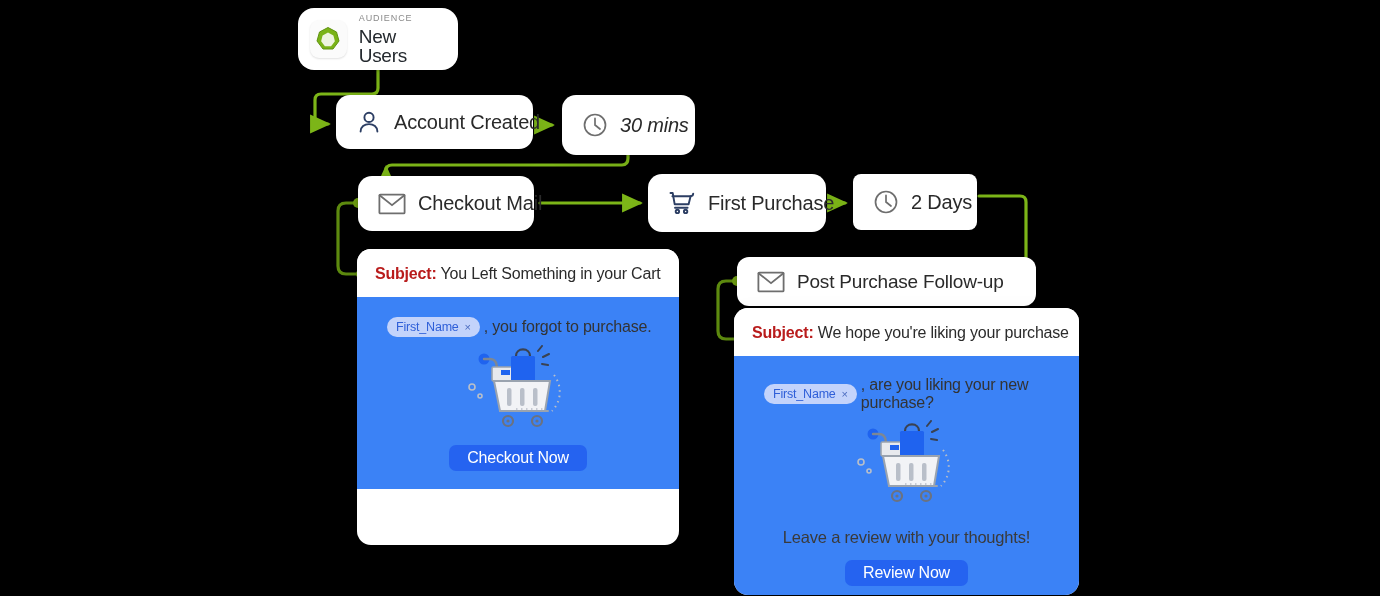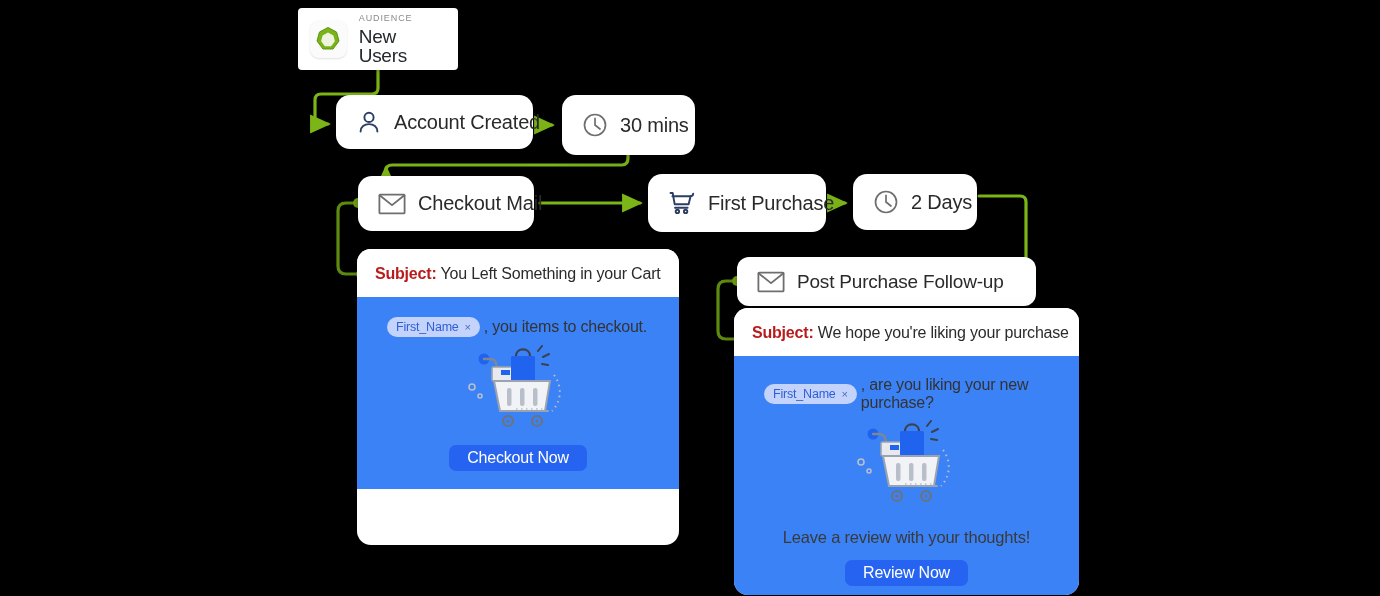--- a/index.html
+++ b/index.html
@@ -9,32 +9,32 @@
   svg.wires{position:absolute;left:0;top:0;width:1380px;height:596px;pointer-events:none;}
 
   .node{position:absolute;background:#fff;border-radius:14px;
         display:flex;align-items:center;gap:12px;padding:0 20px;
         box-shadow:0 1px 3px rgba(0,0,0,.18), 0 6px 18px rgba(0,0,0,.10);
         box-sizing:border-box;}
   .node .label{font-size:20px;color:#2a2a2a;white-space:nowrap;letter-spacing:-.2px;}
   .node .ico{flex:0 0 auto;display:flex;align-items:center;justify-content:center;}
 
   
-  #audience{left:298px;top:8px;width:160px;height:62px;border-radius:4px;padding:0 12px;}
+  #audience{left:298px;top:8px;width:160px;height:62px;border-radius:16px;padding:0 12px;}
   .aud-logo{width:38px;height:38px;border-radius:9px;background:#fbfbfb;
             box-shadow:0 1px 2px rgba(0,0,0,.12);display:flex;align-items:center;justify-content:center;}
   .aud-txt{display:flex;flex-direction:column;justify-content:center;line-height:1;}
   .aud-kicker{font-size:9px;letter-spacing:.9px;color:#8b8b8b;margin-bottom:4px;}
   .aud-name{font-size:19px;color:#24292e;letter-spacing:-.3px;}
 
   #n-account{left:336px;top:95px;width:197px;height:54px;}
-  #n-30mins{left:562px;top:95px;width:133px;height:60px;}
+  #n-30mins{left:562px;top:95px;width:133px;height:60px;font-style:italic;}
   #n-welcome{left:358px;top:176px;width:176px;height:55px;}
   #n-purchase{left:648px;top:174px;width:178px;height:58px;}
-  #n-2days{left:853px;top:174px;width:124px;height:56px;}
+  #n-2days{left:853px;top:174px;width:124px;height:56px;border-radius:8px;}
   #n-followup{left:737px;top:257px;width:299px;height:49px;border-radius:12px;}
   #n-followup .label{font-size:19px;}
 
   
   .card{position:absolute;background:#fff;border-radius:14px;overflow:hidden;
         box-shadow:0 1px 3px rgba(0,0,0,.18), 0 8px 22px rgba(0,0,0,.12);}
   #card-cart{left:357px;top:249px;width:322px;height:296px;}
   #card-review{left:734px;top:308px;width:345px;height:287px;}
   .card-head{background:#fff;padding:16px 18px 14px 18px;font-size:16px;color:#2b2b2b;
              letter-spacing:-.2px;white-space:nowrap;}
@@ -172,21 +172,21 @@
     <div class="card-head">
       <b>Subject:</b>
       <span>You Left Something in your Cart</span>
     </div>
     <div class="card-body">
       <div class="greet">
         <span class="chip">
           <span>First_Name</span>
           <span class="x">×</span>
         </span>
-        <span>, you items to checkout.</span>
+        <span>, you forgot to purchase.</span>
       </div>
       <div class="cart-art">
         <svg width="112" height="92" viewBox="0 0 112 92">
           <circle cx="22" cy="14" r="5.5" fill="#1f63ef"></circle>
           <path d="M22 14h6c4 0 6 2.5 6.6 6l5.4 38" fill="none" stroke="#7d8794" stroke-width="2.4" stroke-linecap="round"></path>
           <rect x="30" y="22" width="26" height="14" rx="1.5" fill="#e7e9ee" stroke="#9aa3af" stroke-width="1.6"></rect>
           <rect x="39" y="25" width="9" height="5" fill="#1f63ef"></rect>
           <path d="M54 11c0-4 3-6.6 7-6.6s7 2.6 7 6.6" fill="none" stroke="#3a4252" stroke-width="2.2"></path>
           <rect x="49" y="11" width="24" height="25" rx="1.5" fill="#1f63ef"></rect>
           <path d="M76 6l4-5M81 12l6-3M80 19l6 1" stroke="#3a4252" stroke-width="2" stroke-linecap="round"></path>

